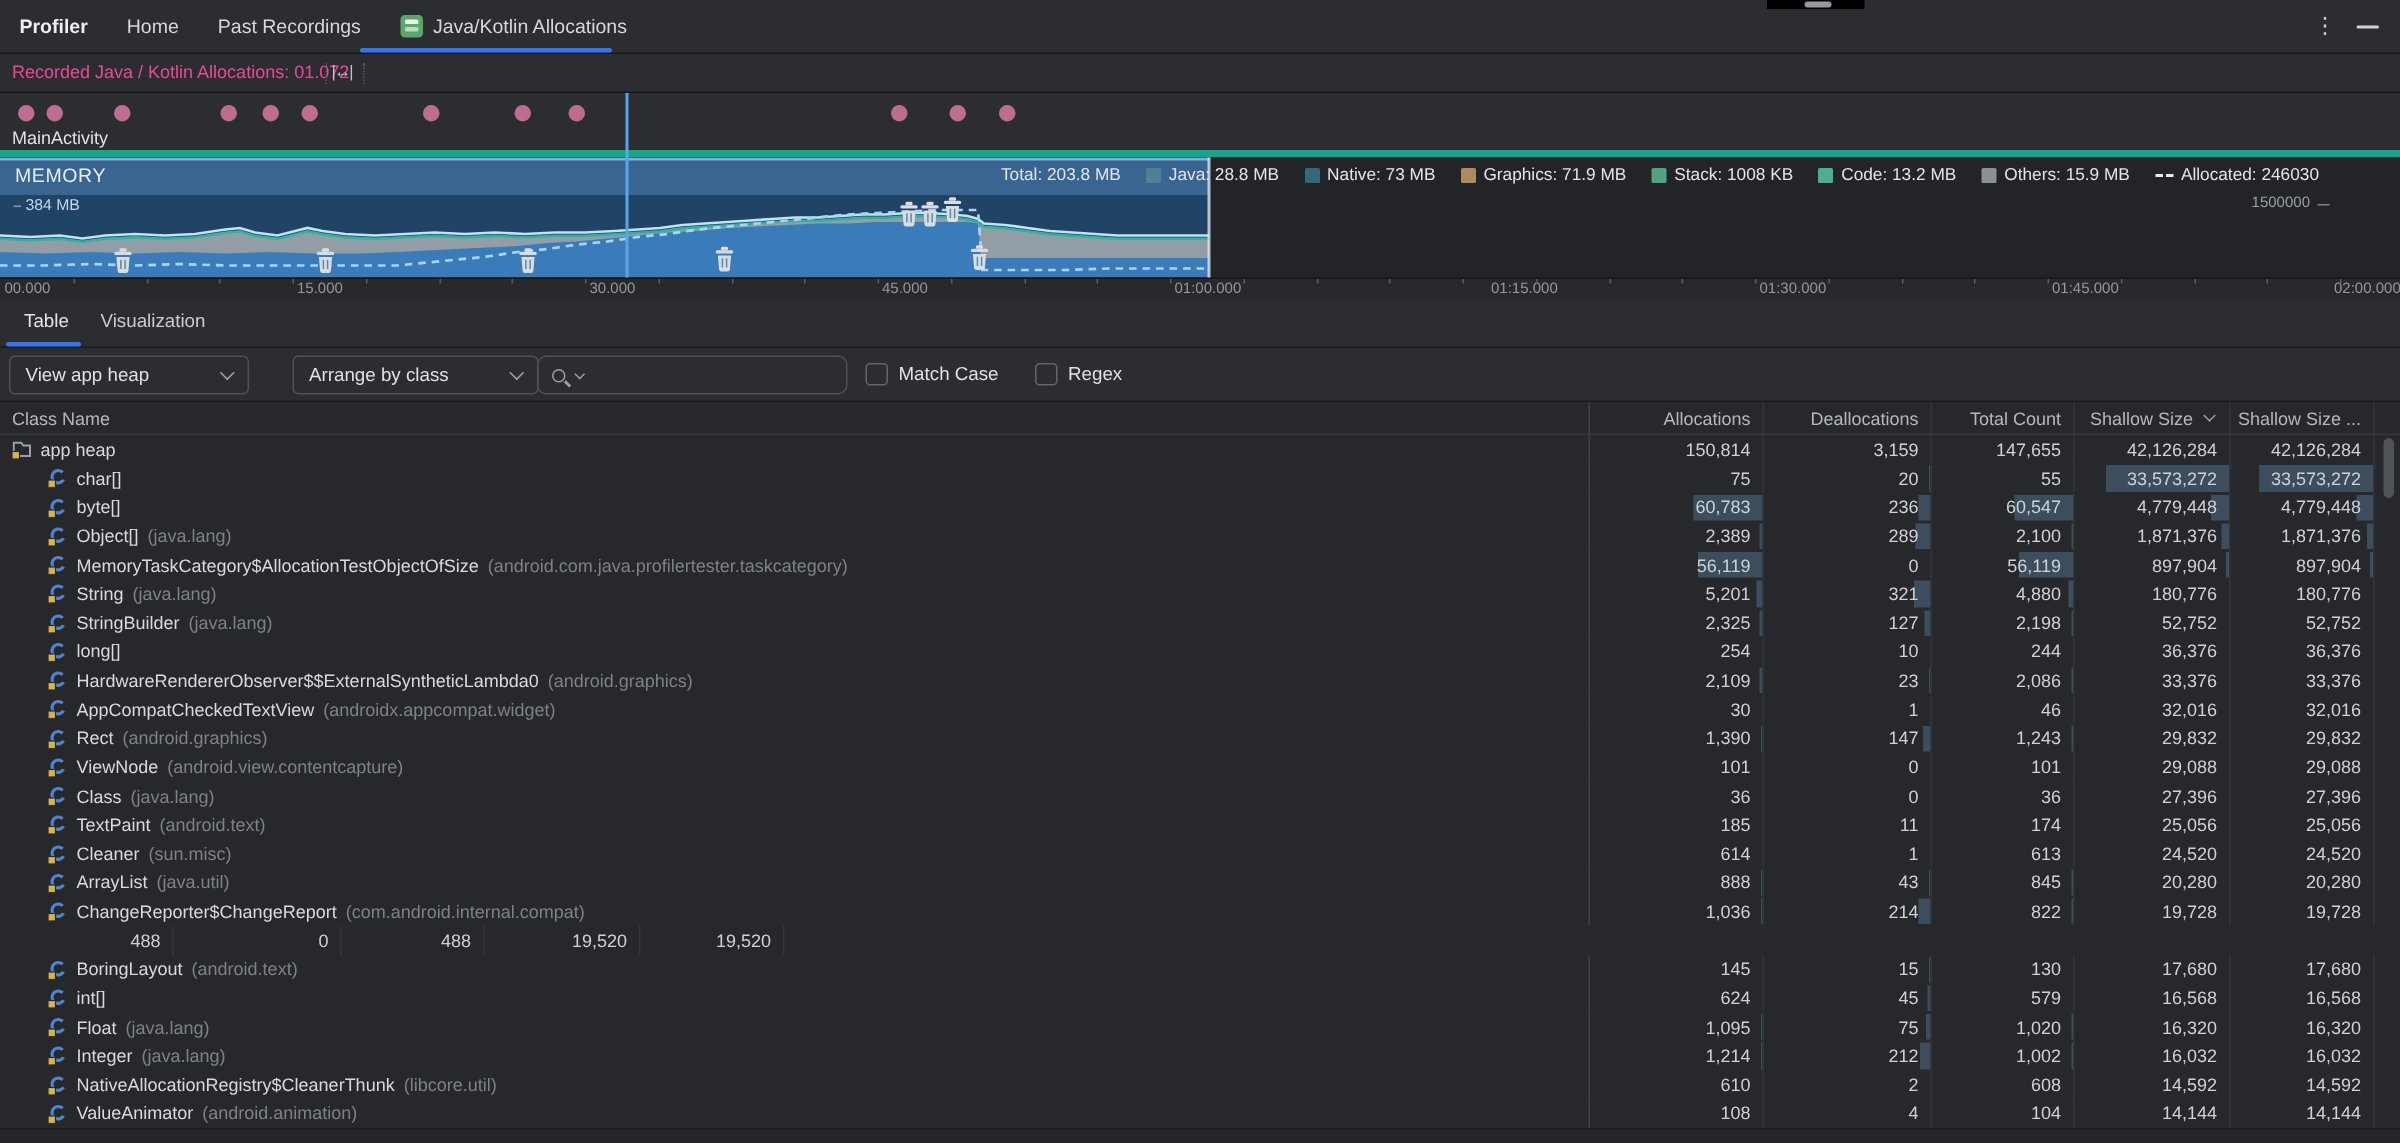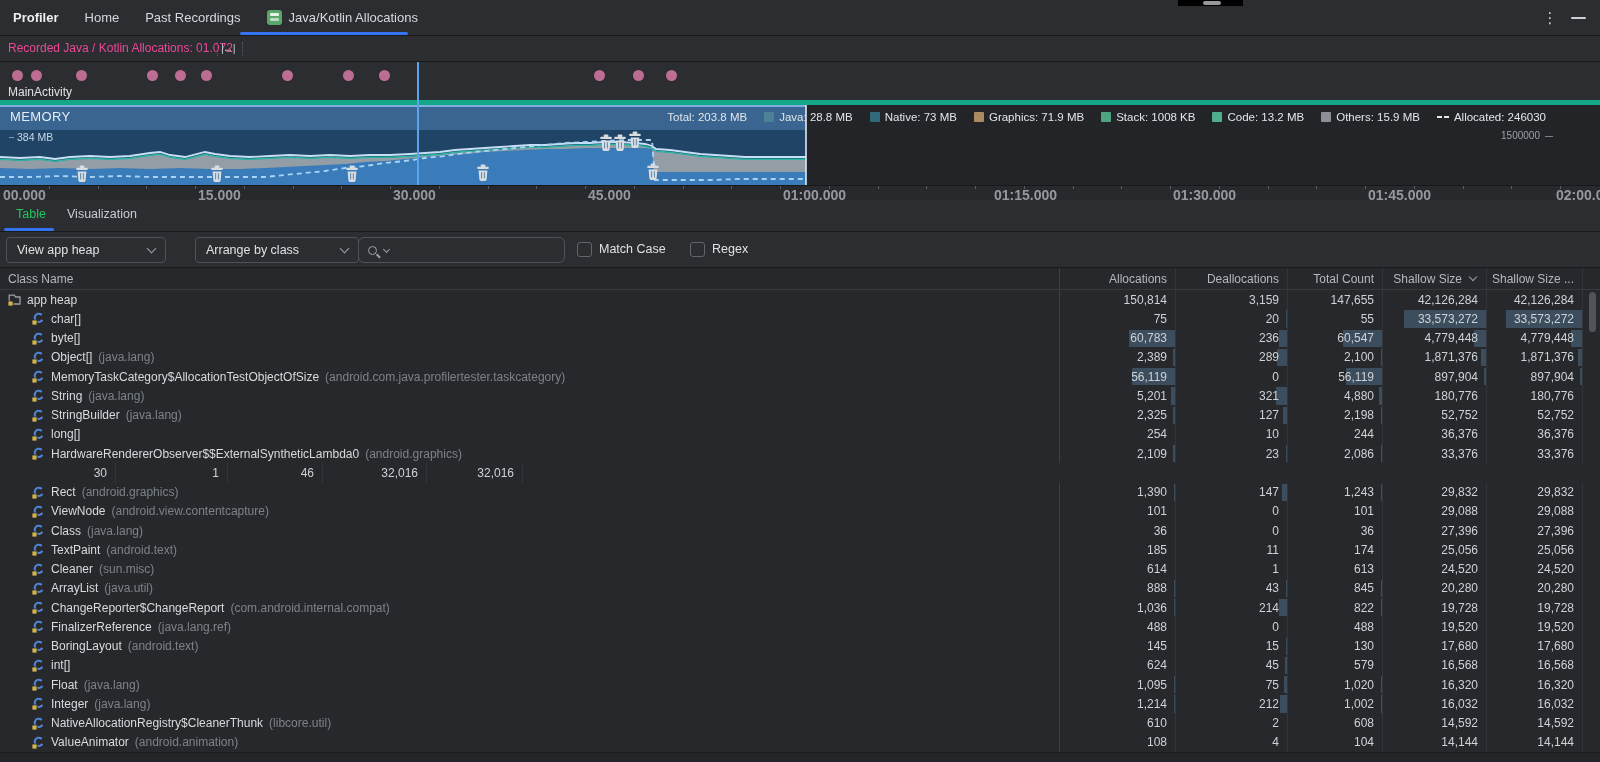--- a/index.html
+++ b/index.html
@@ -46,26 +46,26 @@
   .lgsw{width:10px;height:10px;display:inline-block;border-radius:1px;}
   .lgdash{width:12px;height:2px;display:inline-block;position:relative;background:
      linear-gradient(to right,#e6e9ec 0 5px,transparent 5px 7px,#e6e9ec 7px 12px);}
   .right-axis{position:absolute;right:60px;top:25px;font-size:10px;color:#9aa0a7;z-index:3;}
   .right-axis-tick{position:absolute;right:47px;top:31px;width:8px;height:1px;background:#7c8187;z-index:3;}
   .sel-edge{position:absolute;left:805px;top:0;width:2px;height:80px;background:rgba(225,233,242,.8);z-index:4;}
   .playhead{position:absolute;left:417px;top:62px;width:2px;height:123px;background:#58a5ec;z-index:6;}
 
   
   .axis{position:relative;height:15px;background:#28292c;border-top:1px solid #17181a;}
-  .axlab{position:absolute;top:1px;font-size:14px;color:#9499a0;white-space:nowrap;font-weight:bold;}
+  .axlab{position:absolute;top:1px;font-size:10px;color:#9499a0;white-space:nowrap;}
   .axtick{position:absolute;top:0;width:1px;height:3px;background:#5a5d62;}
 
   
   .viewtabs{position:relative;height:32px;background:#2b2d30;border-bottom:1px solid #1a1b1e;}
-  .vtab{position:absolute;top:0;line-height:29px;font-size:12.5px;color:#22c55e;}
+  .vtab{position:absolute;top:0;line-height:29px;font-size:12.5px;color:#e5e5e5;}
   .vtab-underline{position:absolute;left:4px;bottom:0;width:50px;height:3px;background:#3574f0;border-radius:2px;}
 
   
   .toolbar{position:relative;height:36px;background:#2b2d30;border-bottom:1px solid #1a1b1e;}
   .dd{position:absolute;top:5px;height:26px;background:#2b2d30;border:1px solid #4e5157;border-radius:4px;
       font-size:12.5px;color:#dfe1e5;display:flex;align-items:center;padding:0 10px;justify-content:space-between;}
   .chev{width:7px;height:7px;border-right:1.6px solid #9da1a6;border-bottom:1.6px solid #9da1a6;
         transform:rotate(45deg);display:inline-block;margin-top:-4px;}
   .searchbox{position:absolute;left:358px;top:5px;width:207px;height:26px;border:1px solid #4e5157;border-radius:6px;
       display:flex;align-items:center;padding-left:9px;gap:3px;}
@@ -601,20 +601,30 @@
         </div>
         <div class="cell num c4">
           <span class="nval">33,376</span>
         </div>
         <div class="cell num c5">
           <span class="nval">33,376</span>
         </div>
         <div class="cell cgut"></div>
       </div>
       <div class="trow">
+        <div class="cell c0 indent">
+          <span class="cicon">
+            <svg width="13" height="13" viewBox="0 0 13 13">
+              <circle cx="6.8" cy="5.8" r="4.1" fill="none" stroke="#4e83d6" stroke-width="2.1" stroke-dasharray="20 6" transform="rotate(30 6.8 5.8)"></circle>
+              <rect x="0" y="8" width="5" height="5" fill="#d6b44c" stroke="#26282b" stroke-width="0.8"></rect>
+            </svg>
+          </span>
+          <span class="cname">AppCompatCheckedTextView</span>
+          <span class="cpkg">(androidx.appcompat.widget)</span>
+        </div>
         <div class="cell num c1">
           <span class="nval">30</span>
         </div>
         <div class="cell num c2">
           <span class="nval">1</span>
         </div>
         <div class="cell num c3">
           <span class="nval">46</span>
         </div>
         <div class="cell num c4">
@@ -826,30 +836,20 @@
         </div>
         <div class="cell num c4">
           <span class="nval">19,728</span>
         </div>
         <div class="cell num c5">
           <span class="nval">19,728</span>
         </div>
         <div class="cell cgut"></div>
       </div>
       <div class="trow">
-        <div class="cell c0 indent">
-          <span class="cicon">
-            <svg width="13" height="13" viewBox="0 0 13 13">
-              <circle cx="6.8" cy="5.8" r="4.1" fill="none" stroke="#4e83d6" stroke-width="2.1" stroke-dasharray="20 6" transform="rotate(30 6.8 5.8)"></circle>
-              <rect x="0" y="8" width="5" height="5" fill="#d6b44c" stroke="#26282b" stroke-width="0.8"></rect>
-            </svg>
-          </span>
-          <span class="cname">FinalizerReference</span>
-          <span class="cpkg">(java.lang.ref)</span>
-        </div>
         <div class="cell num c1">
           <span class="nval">488</span>
         </div>
         <div class="cell num c2">
           <span class="nval">0</span>
         </div>
         <div class="cell num c3">
           <span class="nval">488</span>
         </div>
         <div class="cell num c4">

